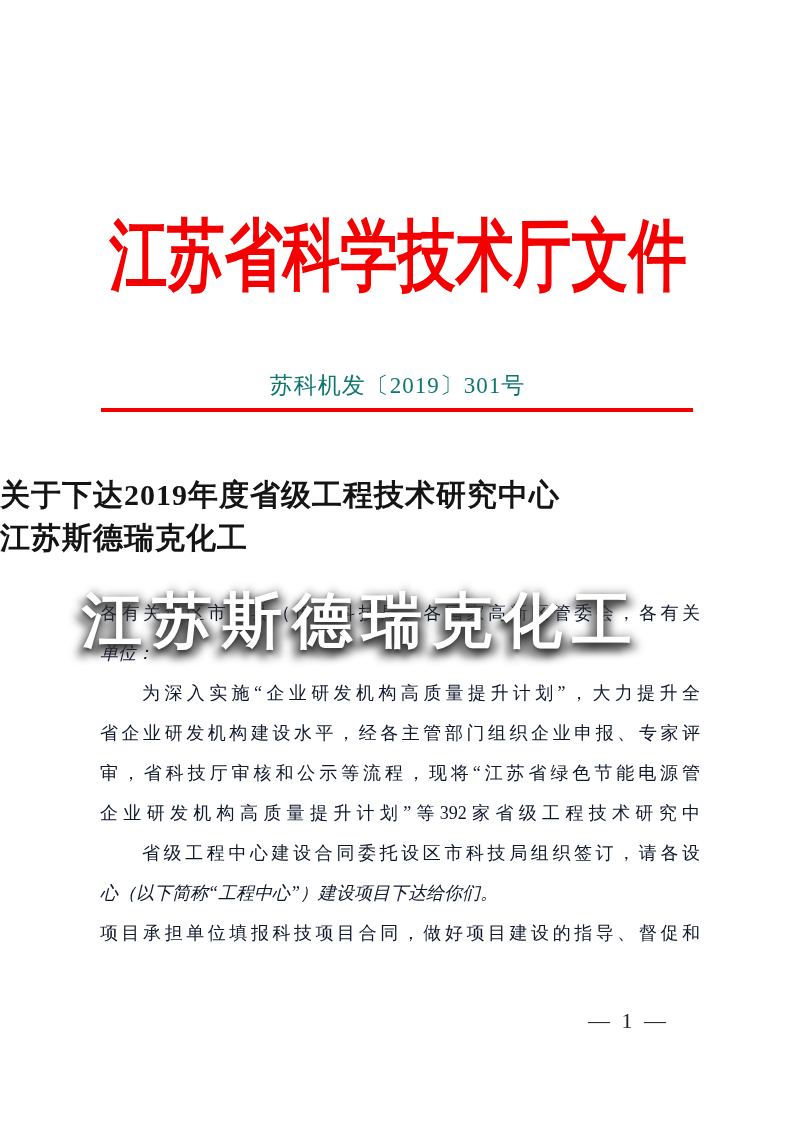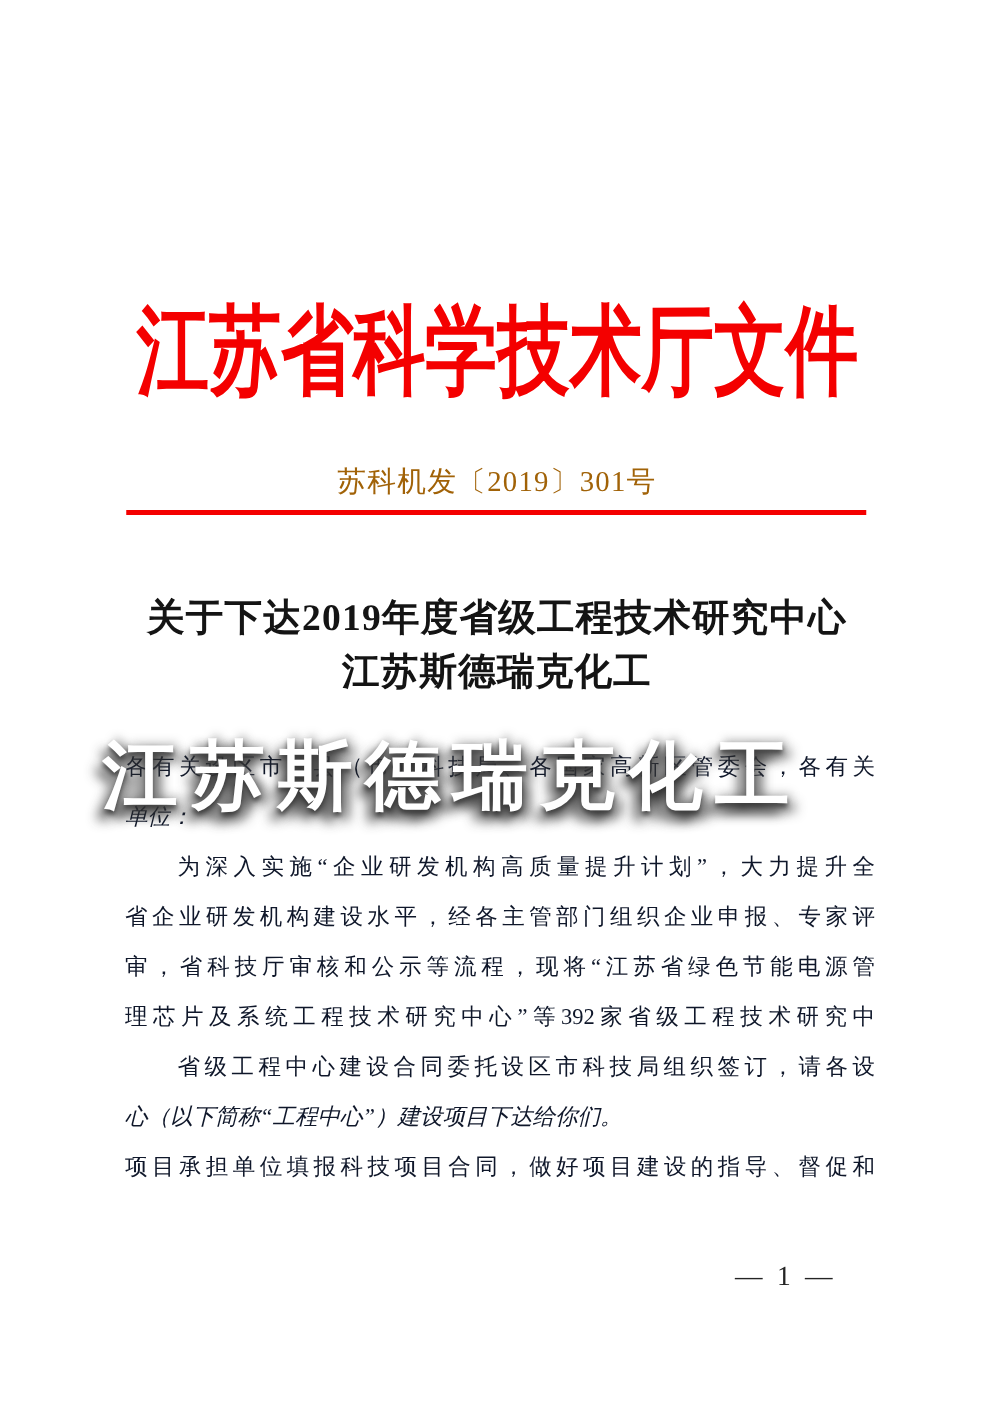--- a/index.html
+++ b/index.html
@@ -11,57 +11,55 @@
     overflow: hidden;
     font-family: "Liberation Serif", "DejaVu Serif", serif;
   }
 
   
   .org-title {
     position: absolute;
     top: 204px; left: 0; width: 795px;
     text-align: center;
     white-space: nowrap;
-    margin-top: 25px;
   }
   .org-title-inner {
     display: inline-block;
     font-size: 78px;
     line-height: 104px;
     font-weight: bold;
     color: #f40000;
     transform: scaleX(0.74);
     transform-origin: center;
   }
 
   
   .doc-number {
     position: absolute;
     top: 371px; left: 0; width: 795px;
     text-align: center;
     font-size: 23px;
     line-height: 30px;
-    color: #a16207;
+    color: #0f766e;
     letter-spacing: 1px;
   }
 
   
   .red-rule {
     position: absolute;
     top: 408px; left: 101px;
     width: 592px; height: 4px;
     background: #f40000;
   }
 
   
   .doc-title {
     position: absolute;
     top: 473px; left: 0; width: 795px;
     margin: 0;
-    text-align: center;
     font-size: 30px;
     font-weight: bold;
     line-height: 43px;
     color: #141414;
     letter-spacing: 1px;
   }
   .t-line { display: block; }
 
   
   .body-text {
@@ -127,21 +125,21 @@
     <span class="t-line">关于下达2019年度省级工程技术研究中心</span>
     <span class="t-line">江苏斯德瑞克化工</span>
   </h1>
 
   <div class="body-text">
     <div class="line">各有关设区市、县（市）科技局、各国家高新区管委会，各有关</div>
     <div class="line para-end">单位：</div>
     <div class="line indent">为深入实施“企业研发机构高质量提升计划”，大力提升全</div>
     <div class="line">省企业研发机构建设水平，经各主管部门组织企业申报、专家评</div>
     <div class="line">审，省科技厅审核和公示等流程，现将“江苏省绿色节能电源管</div>
-    <div class="line">理芯片及系统工程技术研究中心”等392家省级工程技术研究中</div>
+    <div class="line">企业研发机构高质量提升计划”等392家省级工程技术研究中</div>
     <div class="line indent">省级工程中心建设合同委托设区市科技局组织签订，请各设</div>
     <div class="line para-end">心（以下简称“工程中心”）建设项目下达给你们。</div>
     <div class="line">项目承担单位填报科技项目合同，做好项目建设的指导、督促和</div>
   </div>
 
   <div class="watermark">江苏斯德瑞克化工</div>
 
   <div class="page-number">— 1 —</div>
 
 </div>

